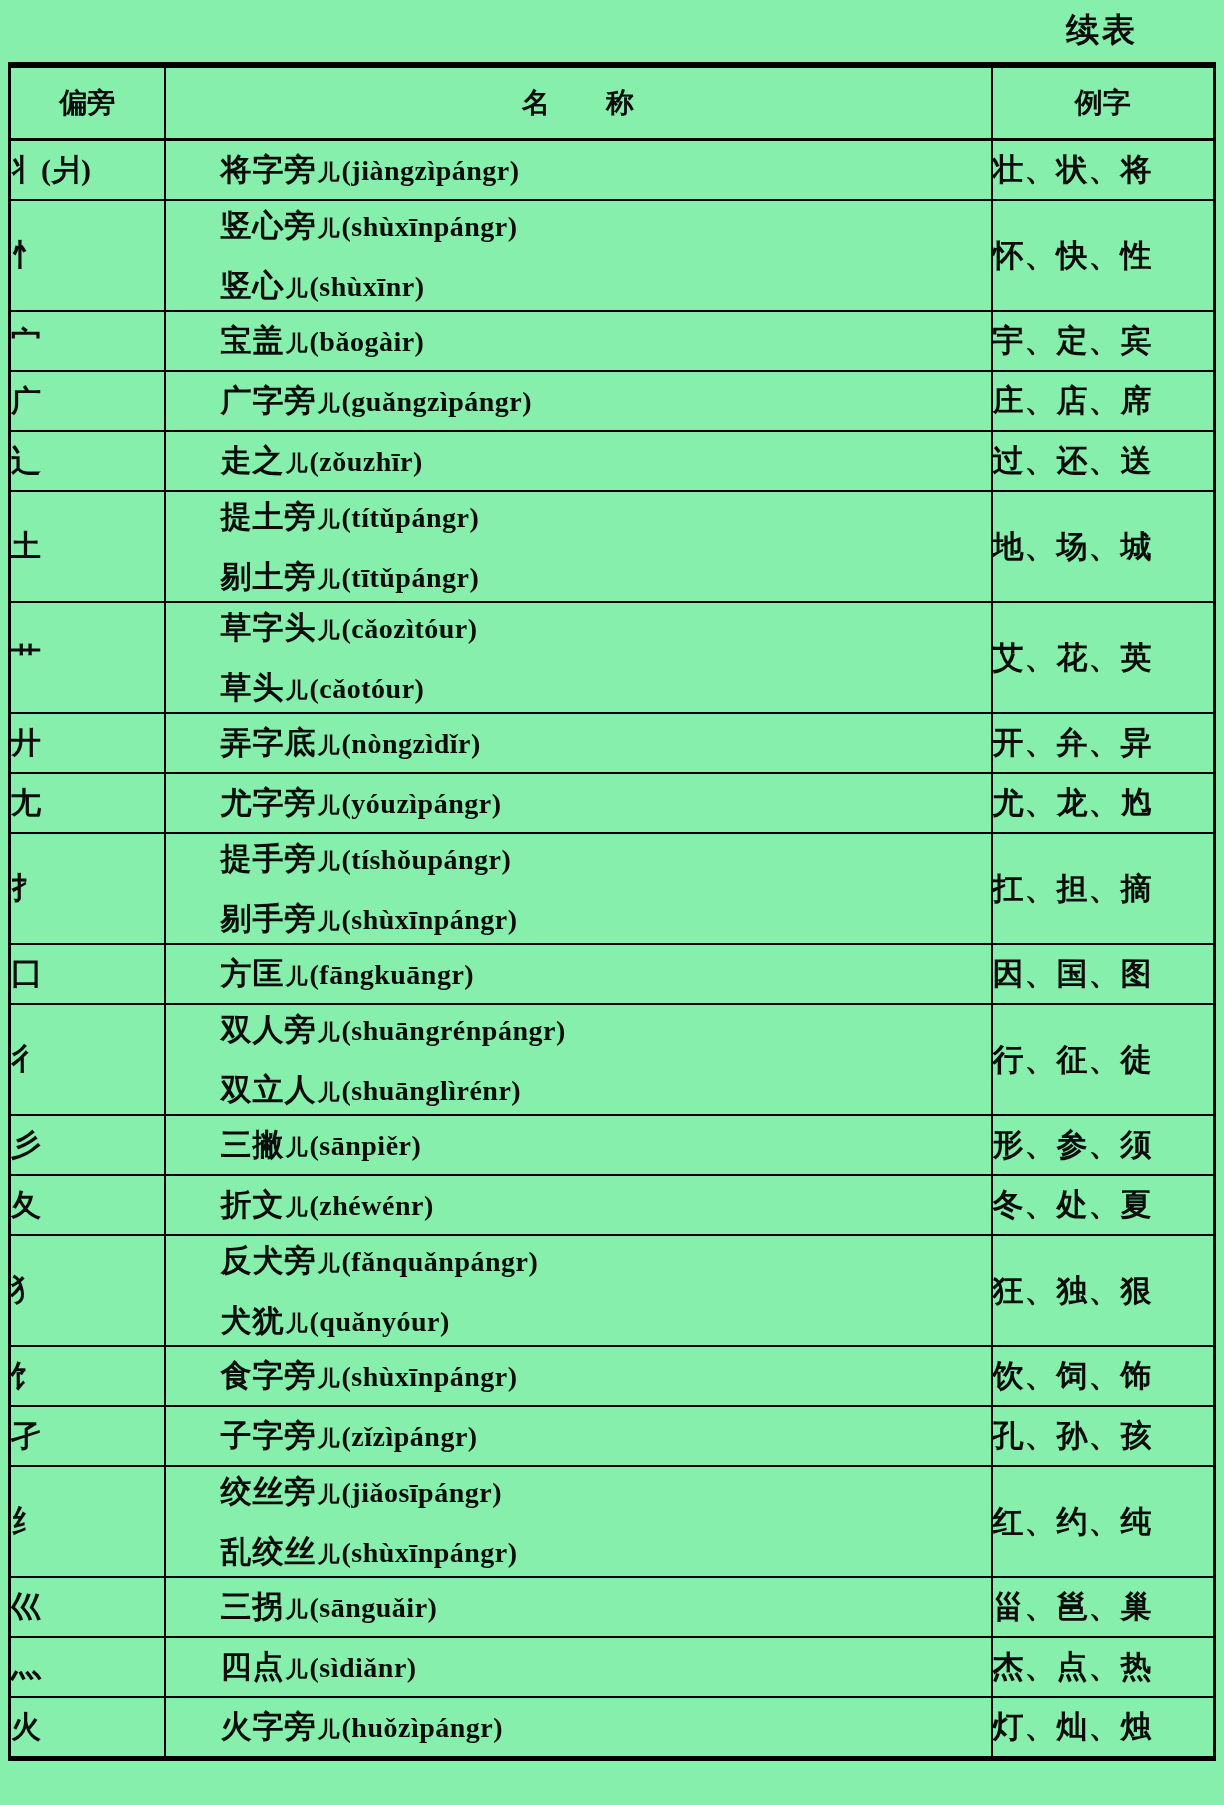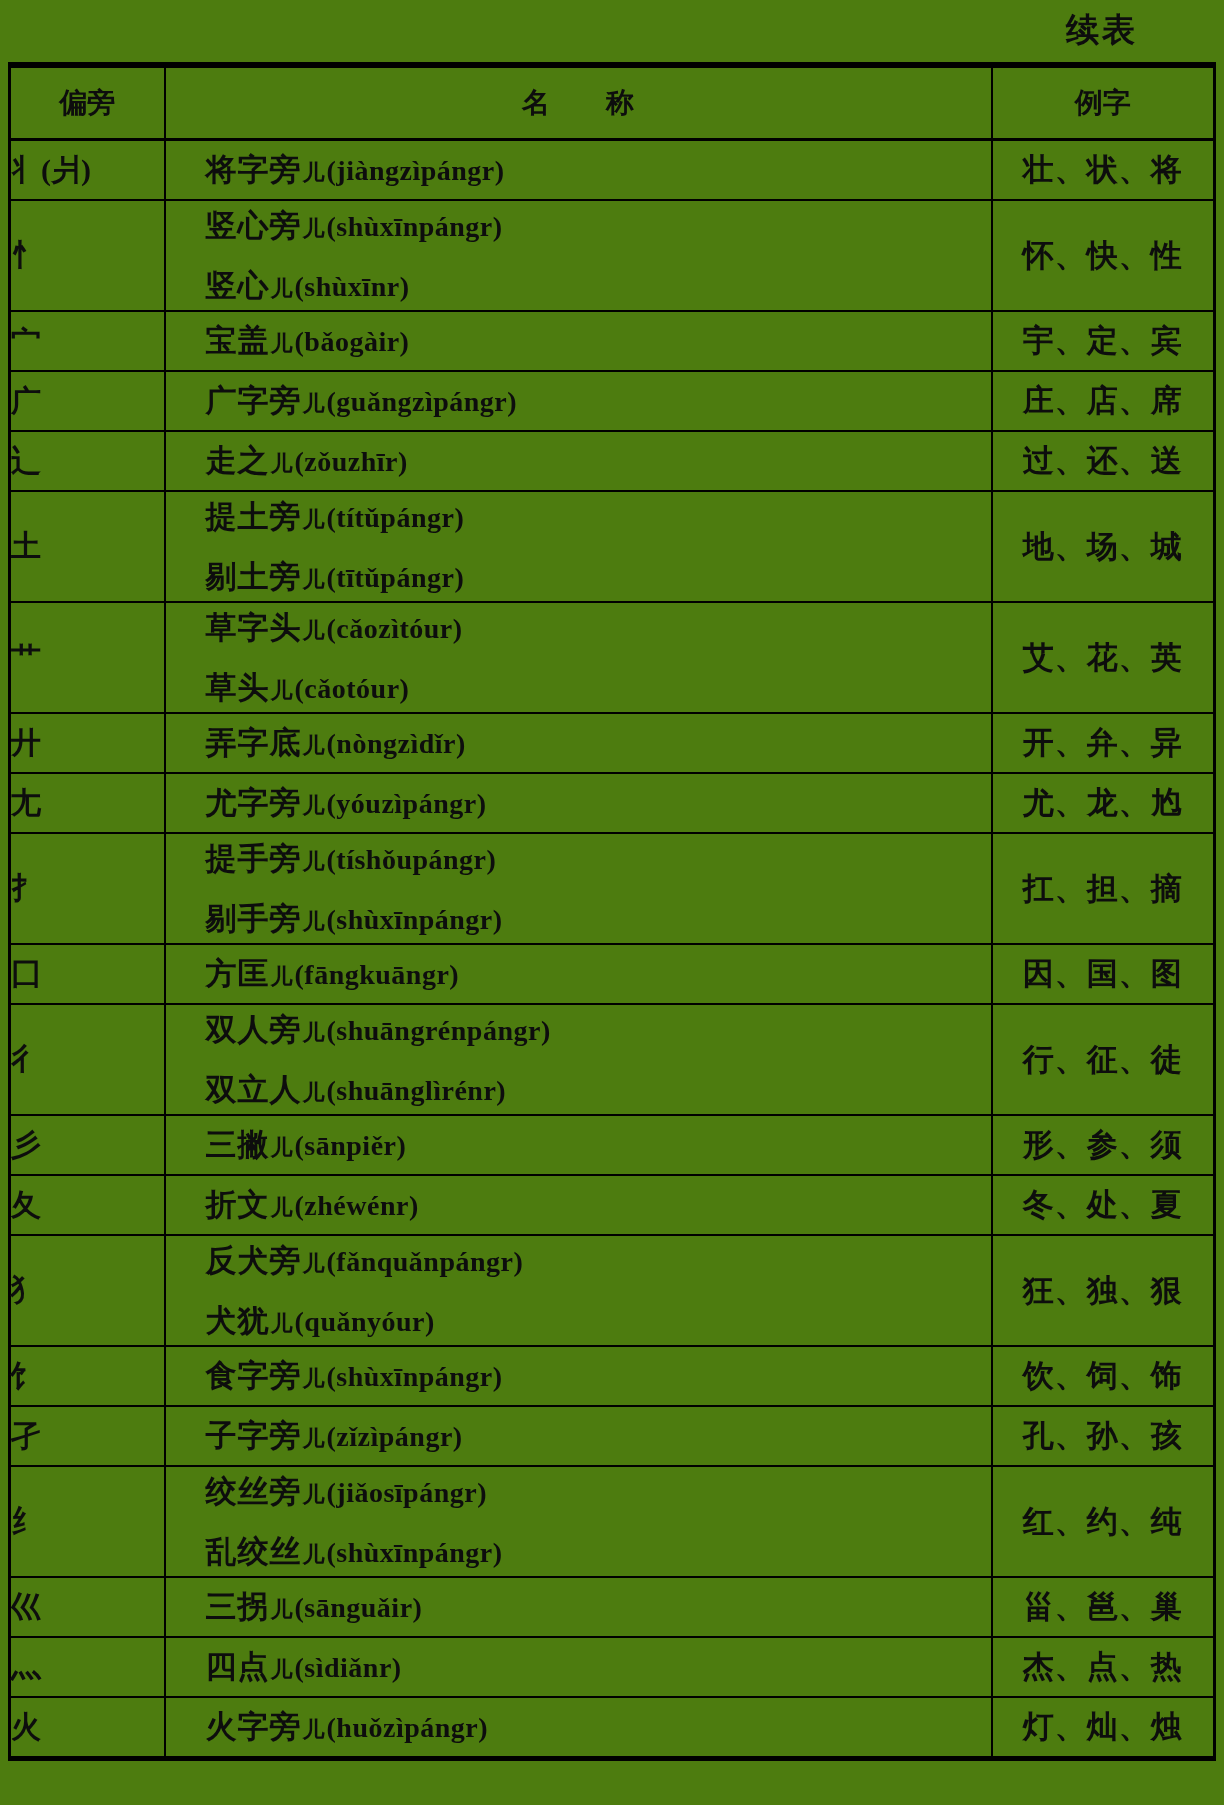--- a/index.html
+++ b/index.html
@@ -1,21 +1,21 @@
 <!DOCTYPE html>
 <html><head>
 <meta charset="utf-8">
 <style>
   html, body { margin: 0; padding: 0; background: #e8e8e4; }
   .page {
     position: relative;
     width: 1224px;
     height: 1805px;
     margin: 0 auto;
-    background: #4d7c0f;
+    background: #86efac;
     color: #0d0d0d;
     font-family: "Liberation Serif", "DejaVu Serif", serif;
     overflow: hidden;
   }
   .continued-label {
     position: absolute;
     top: 8px;
     right: 86px;
     font-size: 33px;
     font-weight: bold;
@@ -51,28 +51,27 @@
     vertical-align: middle;
     font-size: 30px;
     font-weight: 600;
   }
   .cell-name { vertical-align: middle; }
   .name-lines {
     display: flex;
     flex-direction: column;
     justify-content: flex-end;
     gap: 18px;
-    padding-left: 40px;
+    padding-left: 55px;
   }
   .name-line { display: flex; align-items: baseline; white-space: nowrap; }
   .name-line .cn { font-size: 31px; font-weight: 600; letter-spacing: 1px; }
   .name-line .er { font-size: 22px; font-weight: 600; margin-left: 1px; }
   .name-line .py { font-size: 28px; font-weight: 700; margin-left: 2px; letter-spacing: 0.5px; }
   .cell-examples {
-    text-align: center;
     vertical-align: middle;
     font-size: 31px;
     font-weight: 600;
     letter-spacing: 1px;
   }
 </style>
 </head>
 <body>
 
 <div class="page">

